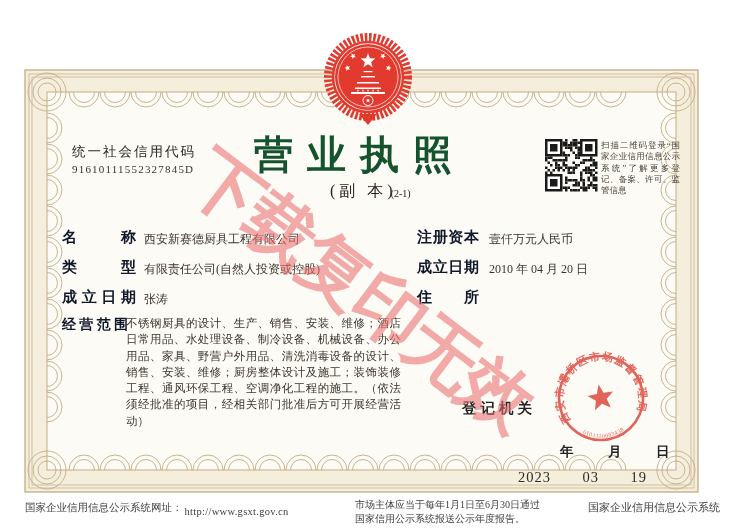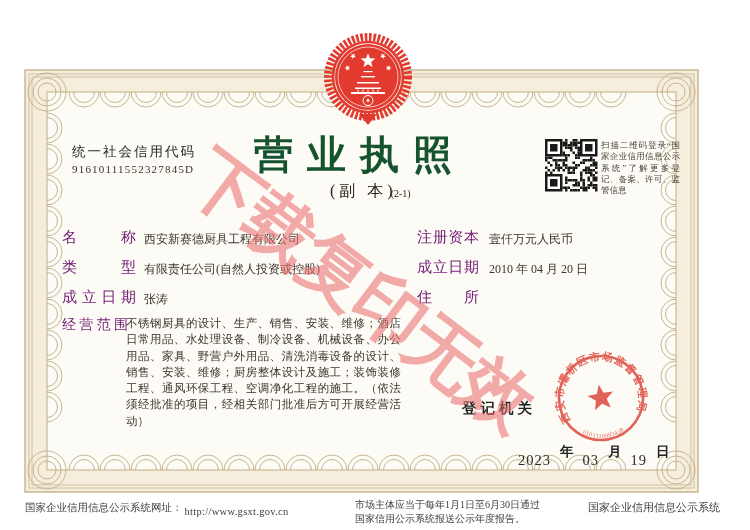--- a/index.html
+++ b/index.html
@@ -17,28 +17,28 @@
 
   .credit-label{left:72px;top:143px;font-size:13.5px;font-weight:normal;letter-spacing:2px;color:#2a2a2a;}
   .credit-code{left:72px;top:163px;font-size:11px;letter-spacing:1.2px;color:#3a332c;}
 
   .title{left:254px;top:128px;font-size:39px;font-weight:bold;letter-spacing:14px;color:#14532d;white-space:nowrap;text-align:right;}
   .subtitle{left:330px;top:181px;font-size:16px;color:#2b2118;letter-spacing:4px;white-space:nowrap;}
   .copy-index{font-size:10px;letter-spacing:0;position:relative;top:1px;left:-6px;}
 
   .qr-caption{left:601px;top:140px;width:79px;font-size:8.5px;line-height:11.3px;color:#4a423a;text-align:justify;}
 
-  .f-label{font-size:15px;font-weight:normal;color:#701a75;display:inline-block;text-align:justify;text-align-last:justify;line-height:1.1;}
+  .f-label{font-size:15px;font-weight:bold;color:#0f172a;display:inline-block;text-align:justify;text-align-last:justify;line-height:1.1;}
   .f-value{font-size:12px;color:#3c352e;line-height:15px;}
   .scope-value{font-size:11.5px;line-height:16.3px;text-align:justify;}
 
   .reg-label{left:462px;top:399px;width:70px;font-size:14.5px;font-weight:bold;color:#232323;
              display:inline-block;text-align:justify;text-align-last:justify;}
   .date-row{left:518px;top:443px;display:flex;align-items:flex-start;gap:9px;color:#232323;}
-  .date-num{font-size:14.5px;color:#2e2a26;transform:translateY(9px);letter-spacing:1px;}
+  .date-num{font-size:14.5px;color:#2e2a26;transform:translateY(9px);letter-spacing:1px;margin-top:17px;}
   .date-unit{font-size:13.5px;font-weight:bold;}
 
   .footer{font-size:10.5px;color:#3d3d3d;}
   .footer-url{position:relative;top:4px;left:2px;letter-spacing:.3px;}
 
   .watermark{
     left:226px;top:130px;z-index:3;
     font-size:71px;font-weight:bold;letter-spacing:-3px;white-space:nowrap;
     color:rgba(235,112,112,0.58);
     transform:rotate(37deg);transform-origin:0 0;

